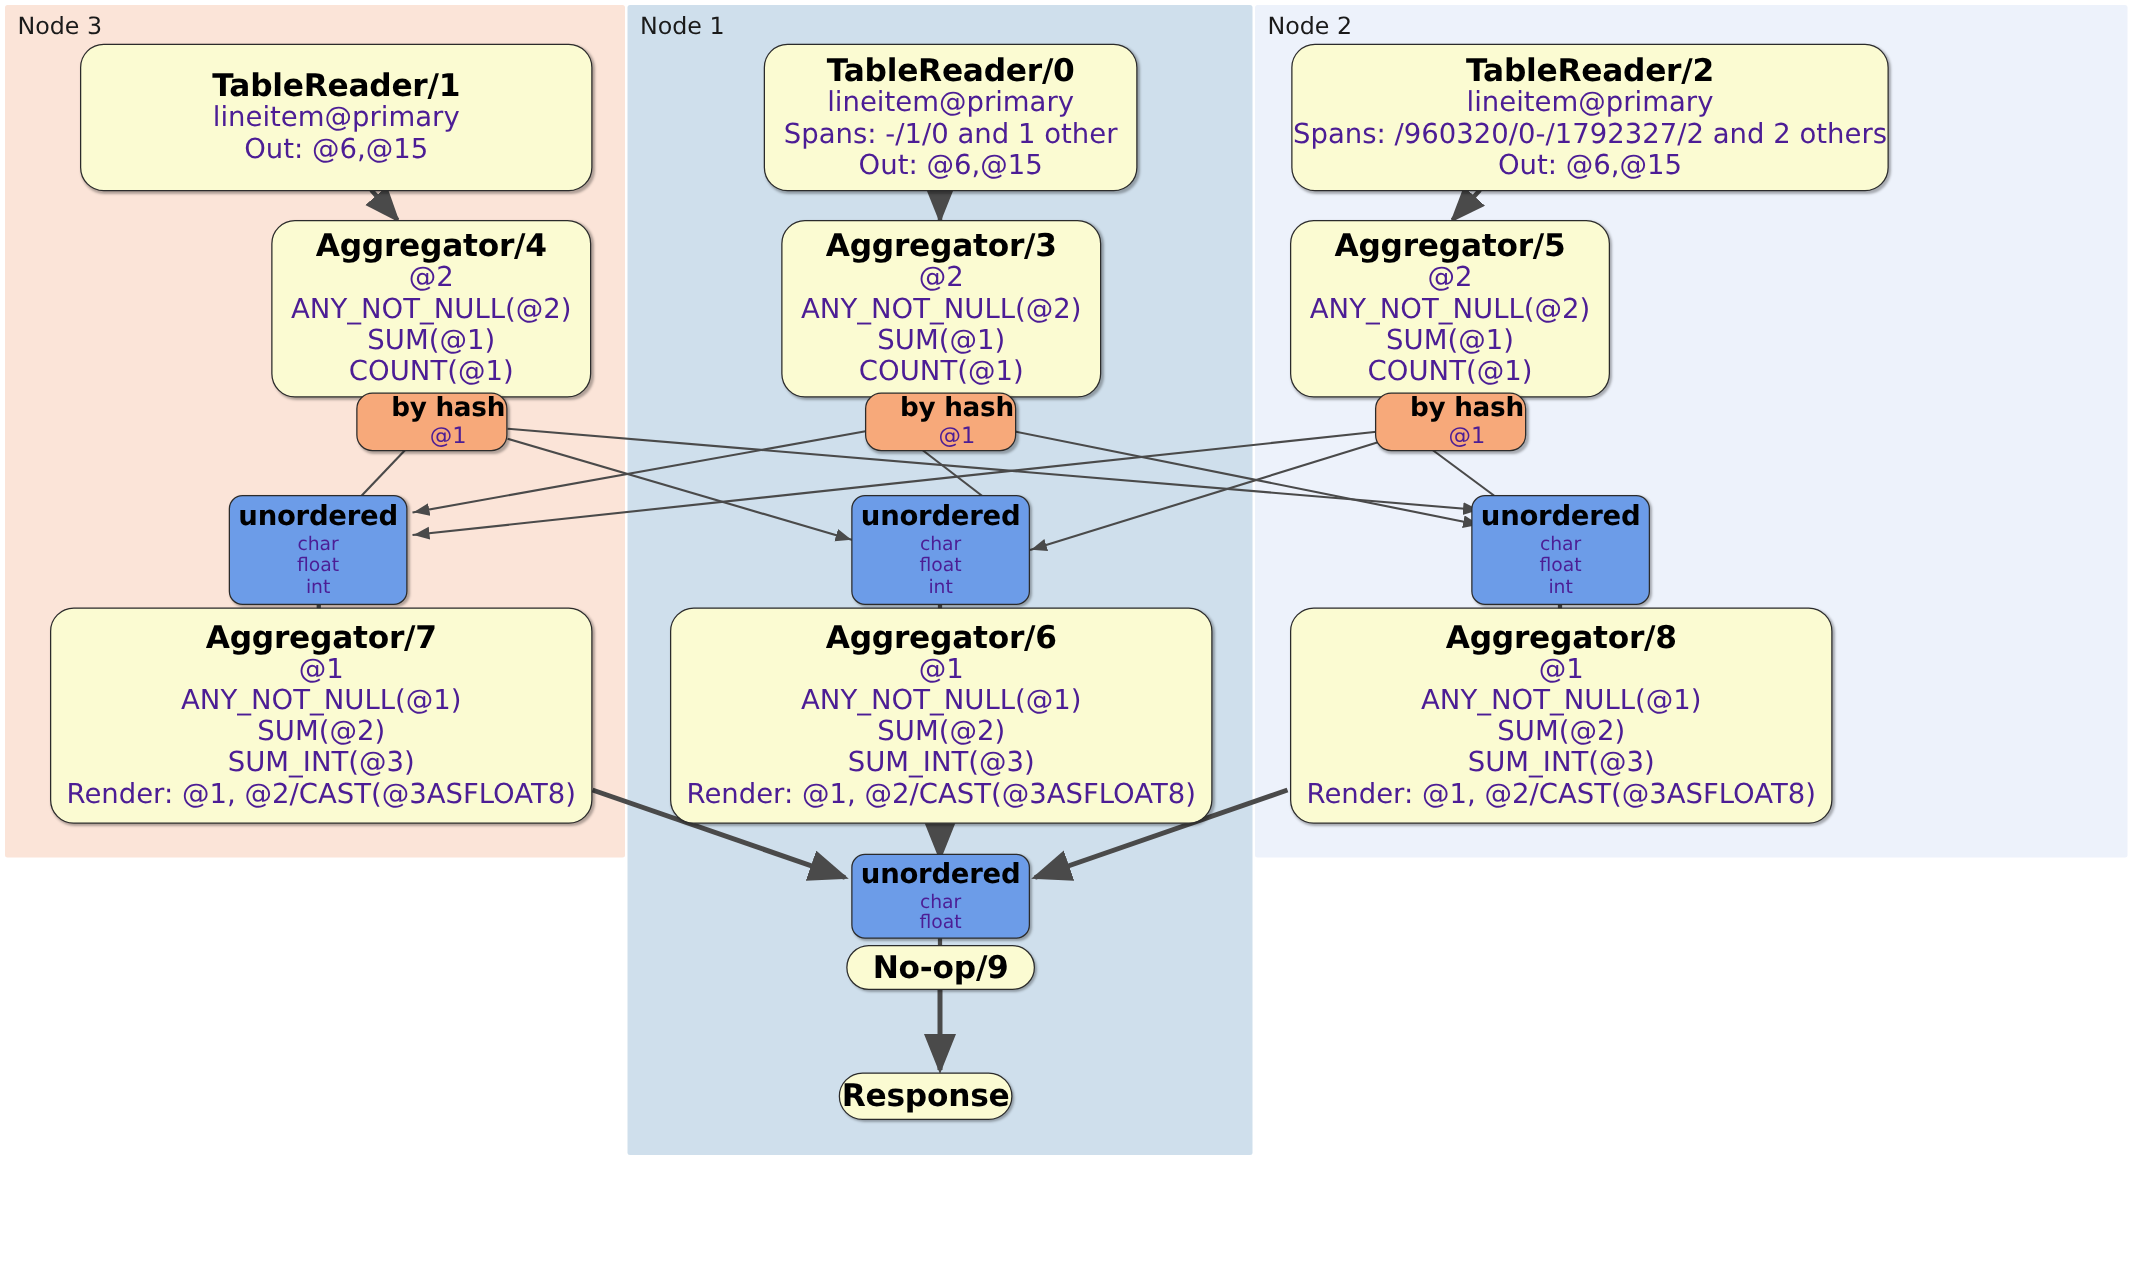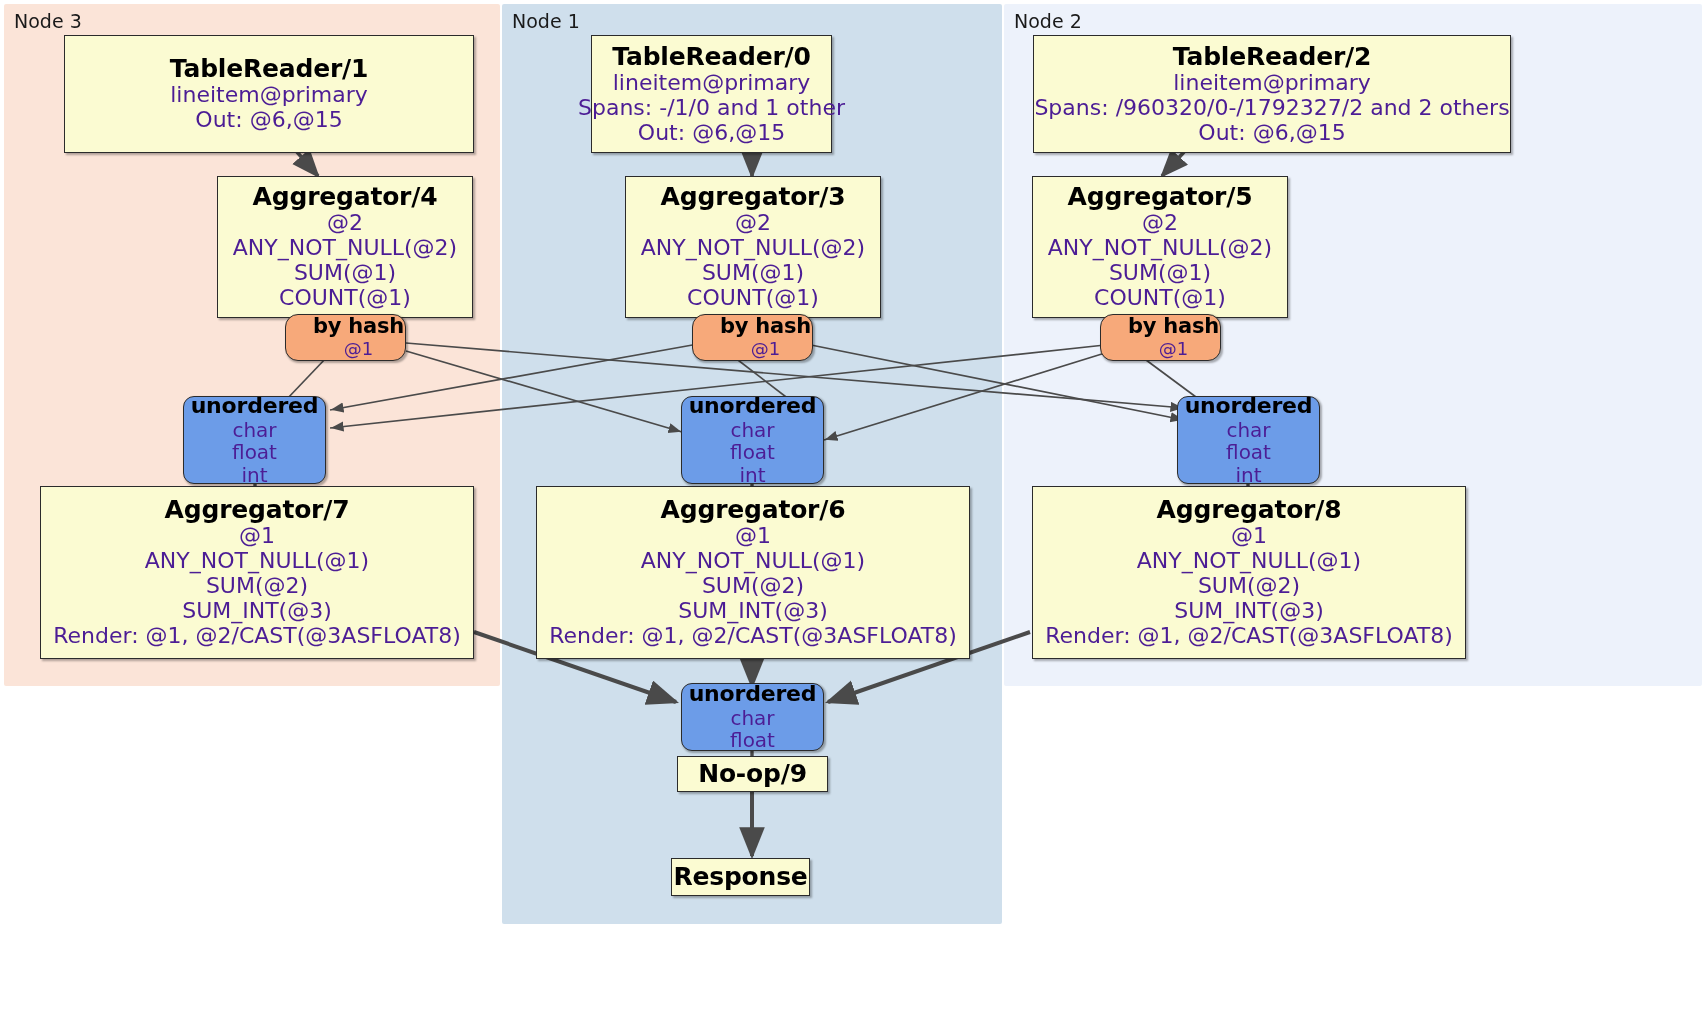--- a/index.html
+++ b/index.html
@@ -42,21 +42,21 @@
 
   
   .box {
     position: absolute;
     display: flex;
     flex-direction: column;
     align-items: center;
     justify-content: center;
     text-align: center;
     border: 1.6px solid #2b2b2b;
-    border-radius: 0;
+    border-radius: 19px;
     line-height: 1.13;
     padding: 5px 10px;
   }
   .box .title {
     font-weight: bold;
     font-size: 25px;
     letter-spacing: -0.2px;
     color: #000;
     white-space: nowrap;
   }
@@ -78,21 +78,21 @@
   }
   .hash .title { font-size: 21px; }
   .hash .line  { font-size: 18px; }
 
   .sync {            
     background: #6c9ce8;
     border-radius: 11px;
     box-shadow: 1.5px 1.5px 2px rgba(0,0,0,0.30);
   }
   .sync .title { font-size: 22px; }
-  .sync .line  { font-size: 20px; }
+  .sync .line  { font-size: 15px; }
 
   .small-proc .title { font-size: 25px; }
   .resp .title { font-size: 25px; }
 
   
   .region { z-index: 1; }
   #edges  { z-index: 2; }
   .box    { z-index: 3; }
   .hash, .sync { z-index: 4; }
 </style>
@@ -152,21 +152,21 @@
 
     <path d="M752,790 L752,856" stroke="#4a4a4a" stroke-width="4" fill="none" marker-end="url(#ah)"></path>
   </svg>
 
   <div class="box proc" style="left:64px; top:35px; width:410px; height:118px;">
     <div class="title">TableReader/1</div>
     <div class="line">lineitem@primary</div>
     <div class="line">Out: @6,@15</div>
   </div>
 
-  <div class="box proc" style="left:591px; top:35px; width:241px; height:118px;">
+  <div class="box proc" style="left:611px; top:35px; width:299px; height:118px;">
     <div class="title">TableReader/0</div>
     <div class="line">lineitem@primary</div>
     <div class="line">Spans: -/1/0 and 1 other</div>
     <div class="line">Out: @6,@15</div>
   </div>
 
   <div class="box proc" style="left:1033px; top:35px; width:478px; height:118px;">
     <div class="title">TableReader/2</div>
     <div class="line">lineitem@primary</div>
     <div class="line">Spans: /960320/0-/1792327/2 and 2 others</div>

